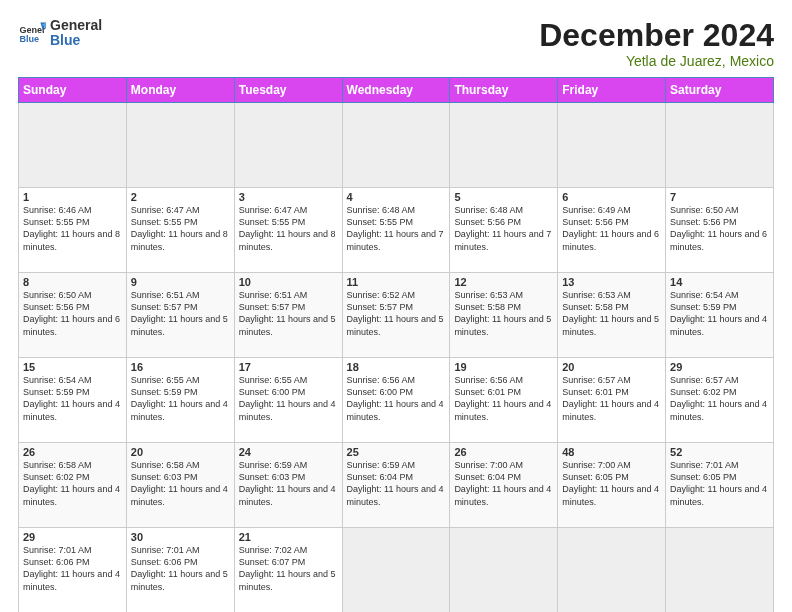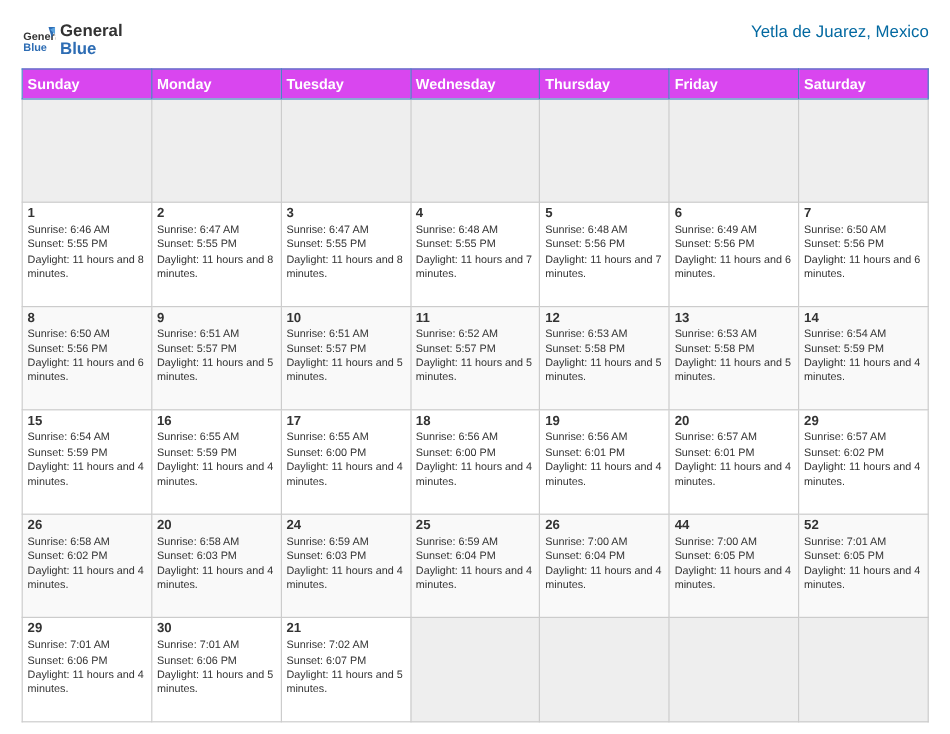--- a/index.html
+++ b/index.html
@@ -51,21 +51,21 @@
       text-align: right;
     }
     .month-title {
       font-size: 32px;
       font-weight: bold;
       color: #222;
       line-height: 1.1;
     }
     .location {
       font-size: 14px;
-      color: #0369a1;
+      color: #4d7c0f;
       text-align: right;
     }
     .calendar {
       flex: 1;
       border-collapse: collapse;
       width: 100%;
       table-layout: fixed;
     }
     .calendar thead tr th {
       background: #d946ef;
@@ -114,20 +114,21 @@
         <text x="2" y="33" font-size="13" font-weight="bold" fill="#2e6db4" font-family="Arial">Blue</text>
         <polygon points="32,5 40,5 36,18" fill="#2e6db4"></polygon>
         <polygon points="34,8 40,5 40,14" fill="#5ba3e0"></polygon>
       </svg>
       <div class="logo-text">
         <span class="logo-general">General</span>
         <span class="logo-blue">Blue</span>
       </div>
     </div>
     <div class="title-block">
+      <div class="month-title">December 2024</div>
       <div class="location">Yetla de Juarez, Mexico</div>
     </div>
   </div>
 
   <table class="calendar">
     <thead>
       <tr>
         <th>Sunday</th>
         <th>Monday</th>
         <th>Tuesday</th>
@@ -252,21 +253,21 @@
           </td>
           <td>
             <span class="day-num">25</span>
             <div class="day-info">Sunrise: 6:59 AM<br>Sunset: 6:04 PM<br>Daylight: 11 hours and 4 minutes.</div>
           </td>
           <td>
             <span class="day-num">26</span>
             <div class="day-info">Sunrise: 7:00 AM<br>Sunset: 6:04 PM<br>Daylight: 11 hours and 4 minutes.</div>
           </td>
           <td>
-            <span class="day-num">44</span>
+            <span class="day-num">48</span>
             <div class="day-info">Sunrise: 7:00 AM<br>Sunset: 6:05 PM<br>Daylight: 11 hours and 4 minutes.</div>
           </td>
           <td>
             <span class="day-num">52</span>
             <div class="day-info">Sunrise: 7:01 AM<br>Sunset: 6:05 PM<br>Daylight: 11 hours and 4 minutes.</div>
           </td>
         </tr>
         <tr>
           <td>
             <span class="day-num">29</span>

